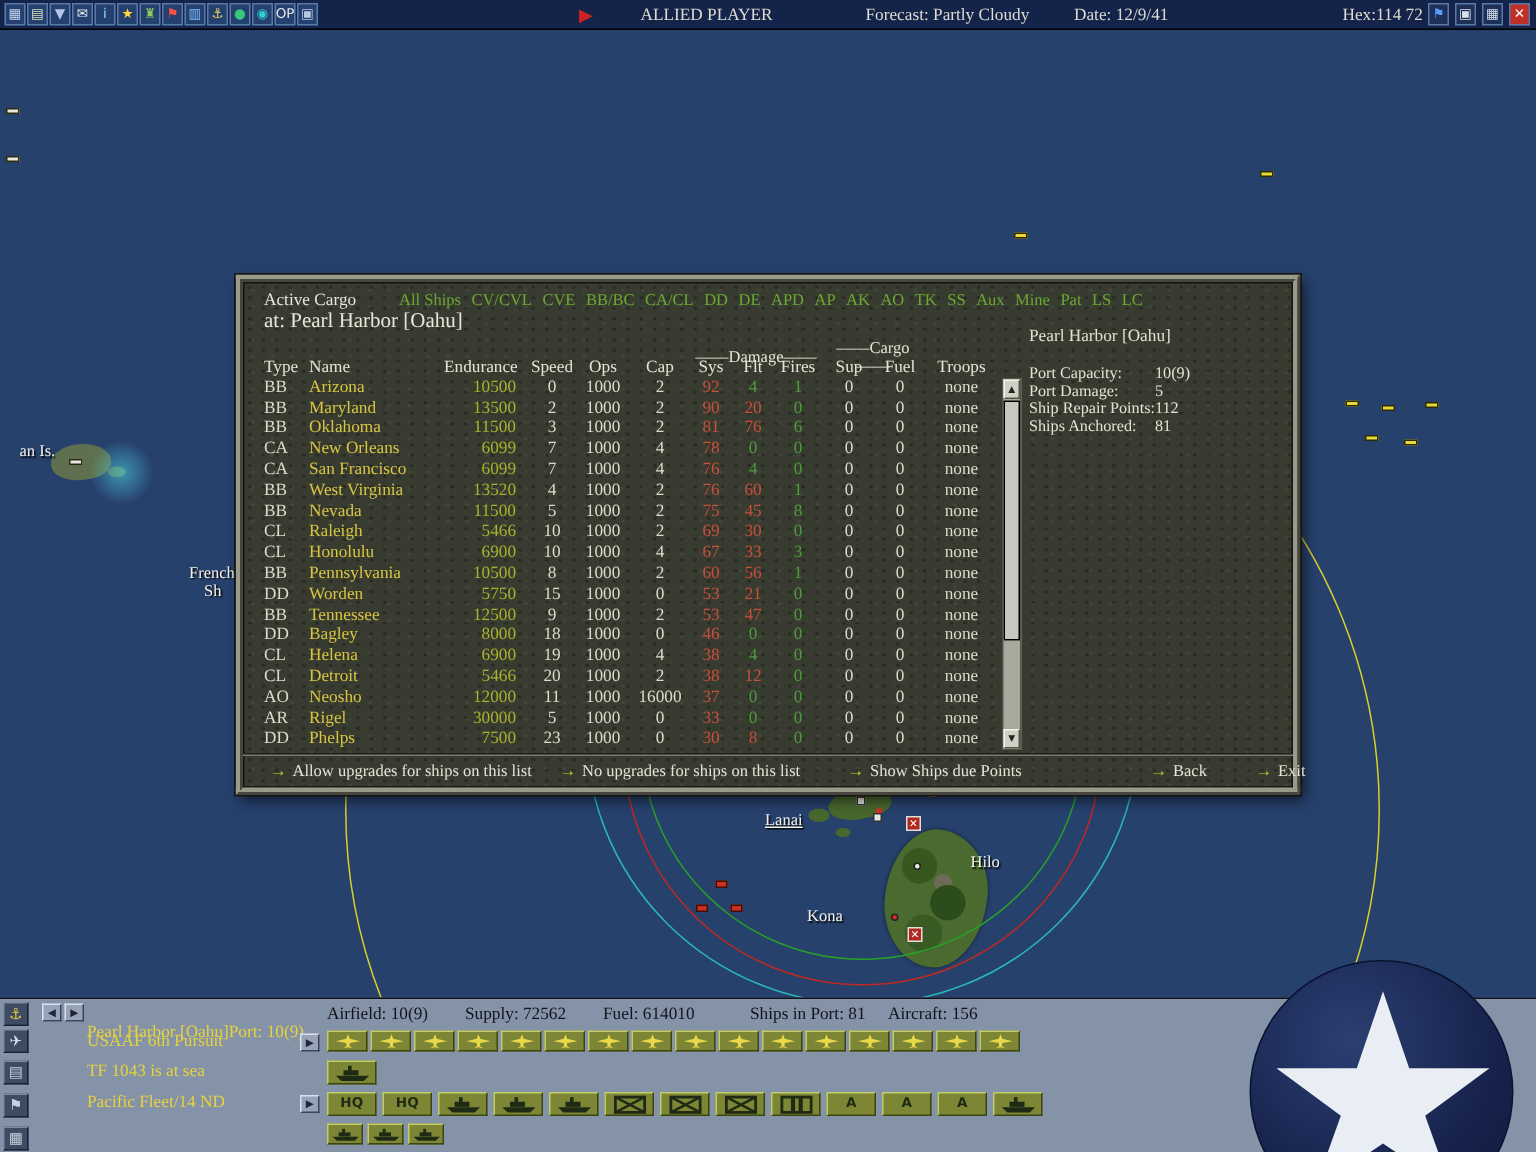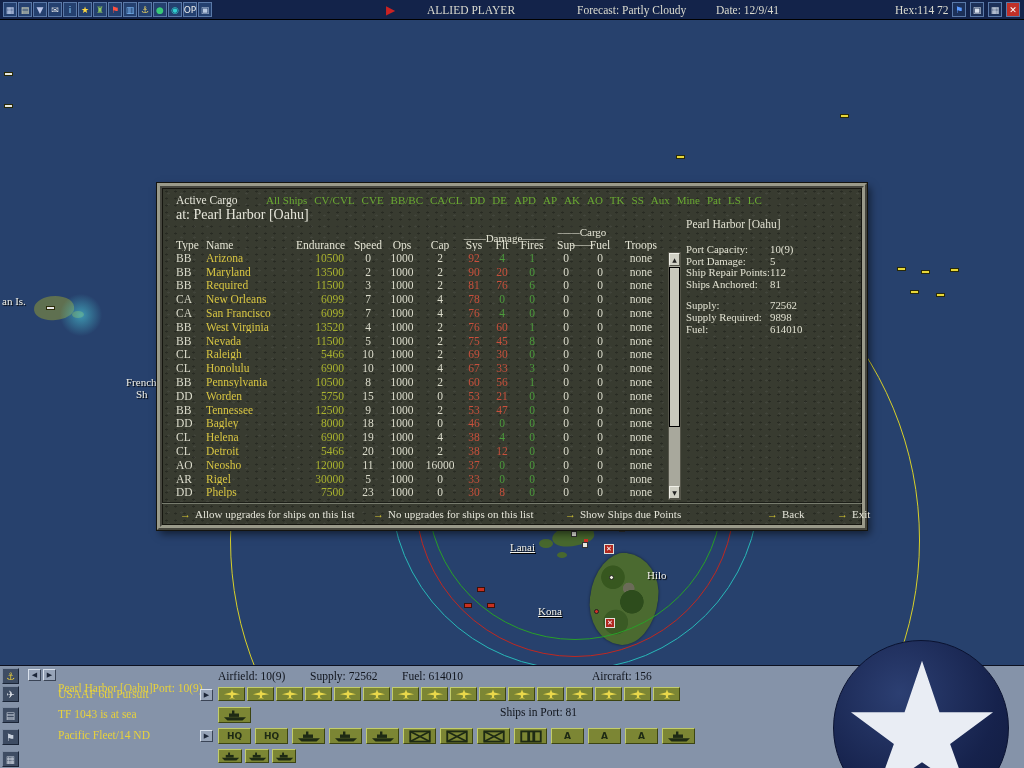--- a/index.html
+++ b/index.html
@@ -157,24 +157,24 @@
       <div class="enemymark" style="left: 487px; top: 583px;"></div>
       <div class="xmark" style="left: 604px; top: 524px;">✕</div>
       <div class="xmark" style="left: 605px; top: 598px;">✕</div>
       <div class="flagmark" style="left: 571px; top: 511px;"></div>
       <div class="flagmark" style="left: 582px; top: 522px;"></div>
       <div class="flagmark" style="left: 619px; top: 506px;"></div>
       <div class="dotmark" style="left: 609px; top: 555px; background: rgb(240, 240, 224);"></div>
       <div class="dotmark" style="left: 594px; top: 589px; background: rgb(208, 48, 40);"></div>
       <div class="maplabel" style="left: 510px; top: 521px; text-decoration: underline;">Lanai</div>
       <div class="maplabel" style="left: 647px; top: 549px;">Hilo</div>
-      <div class="maplabel" style="left: 538px; top: 585px; text-decoration: underline;">Kona</div>
+      <div class="maplabel" style="left: 538px; top: 585px;">Kona</div>
       <div class="maplabel" style="left: 126px; top: 356px;">French</div>
       <div class="maplabel" style="left: 136px; top: 368px;">Sh</div>
-      <div class="maplabel" style="left: 2px; top: 275px;">an Is.</div>
+      <div class="maplabel" style="left: 13px; top: 275px;">an Is.</div>
     </div>
 
   <div id="dialog">
     <div class="dlg-title">Active Cargo</div>
     <div class="dlg-subtitle">at: Pearl Harbor [Oahu]</div>
     <div id="filters">
         <span class="filter">All Ships</span>
         <span class="filter">CV/CVL</span>
         <span class="filter">CVE</span>
         <span class="filter">BB/BC</span>
@@ -235,21 +235,21 @@
           <span class="cell c-cap">2</span>
           <span class="cell c-sys">90</span>
           <span class="cell c-flt neg">20</span>
           <span class="cell c-fires">0</span>
           <span class="cell c-sup">0</span>
           <span class="cell c-fuel">0</span>
           <span class="cell c-troops">none</span>
         </div>
         <div class="trow drow">
           <span class="cell c-type">BB</span>
-          <span class="cell c-name">Required</span>
+          <span class="cell c-name">Oklahoma</span>
           <span class="cell c-endurance">11500</span>
           <span class="cell c-speed">3</span>
           <span class="cell c-ops">1000</span>
           <span class="cell c-cap">2</span>
           <span class="cell c-sys">81</span>
           <span class="cell c-flt neg">76</span>
           <span class="cell c-fires">6</span>
           <span class="cell c-sup">0</span>
           <span class="cell c-fuel">0</span>
           <span class="cell c-troops">none</span>
@@ -483,34 +483,20 @@
           </div>
           <div class="irow">
             <span class="ilab">Ship Repair Points:</span>
             <span class="ival">112</span>
           </div>
           <div class="irow">
             <span class="ilab">Ships Anchored:</span>
             <span class="ival">81</span>
           </div>
         </div>
-      <div id="info-rows2">
-          <div class="irow">
-            <span class="ilab">Supply:</span>
-            <span class="ival">72562</span>
-          </div>
-          <div class="irow">
-            <span class="ilab">Supply Required:</span>
-            <span class="ival">9898</span>
-          </div>
-          <div class="irow">
-            <span class="ilab">Fuel:</span>
-            <span class="ival">614010</span>
-          </div>
-        </div>
     </div>
     <div class="dlg-btns" id="dlgbtns">
         <div class="dbtn" style="left: 18px;">
           <span class="barrow">→</span>
           <span class="blab">Allow upgrades for ships on this list</span>
         </div>
         <div class="dbtn" style="left: 211px;">
           <span class="barrow">→</span>
           <span class="blab">No upgrades for ships on this list</span>
         </div>
@@ -537,21 +523,21 @@
         <div class="bbi" style="top: 63px; color: rgb(200, 208, 220);">⚑</div>
         <div class="bbi" style="top: 85px; color: rgb(200, 208, 220);">▦</div>
       </div>
     <div class="arrowbtn" style="left:28px;top:3px">◀</div>
     <div class="arrowbtn" style="left:43px;top:3px">▶</div>
     <div class="bb-base" style="left:58px;top:16px"><span>Pearl Harbor [Oahu]</span><span>Port: 10(9)</span></div>
     <div id="bb-stats">
         <span class="bbstat" style="left: 218px;">Airfield: 10(9)</span>
         <span class="bbstat" style="left: 310px;">Supply: 72562</span>
         <span class="bbstat" style="left: 402px;">Fuel: 614010</span>
-        <span class="bbstat" style="left: 500px; margin-top: 36px;">Ships in Port: 81</span>
+        <span class="bbstat" style="left: 500px;">Ships in Port: 81</span>
         <span class="bbstat" style="left: 592px;">Aircraft: 156</span>
       </div>
   <div class="bblabel" style="top: 22px;">USAAF 6th Pursuit</div>
       <div class="arrowbtn" style="left: 200px; top: 23px;">▶</div>
       <div class="ubtn u-plane" style="left: 218px; top: 21px; width: 27px; height: 14px;">
         <svg viewBox="0 0 20 13" width="22" height="11">
           <path d="M10 .5 11.4 4.2 19.5 6.2 11.4 7.4 11.1 9.8 13.6 11.6 10 10.9 6.4 11.6 8.9 9.8 8.6 7.4 .5 6.2 8.6 4.2Z" fill="#ead84a"></path>
         </svg>
       </div>
       <div class="ubtn u-plane" style="left: 247px; top: 21px; width: 27px; height: 14px;">

